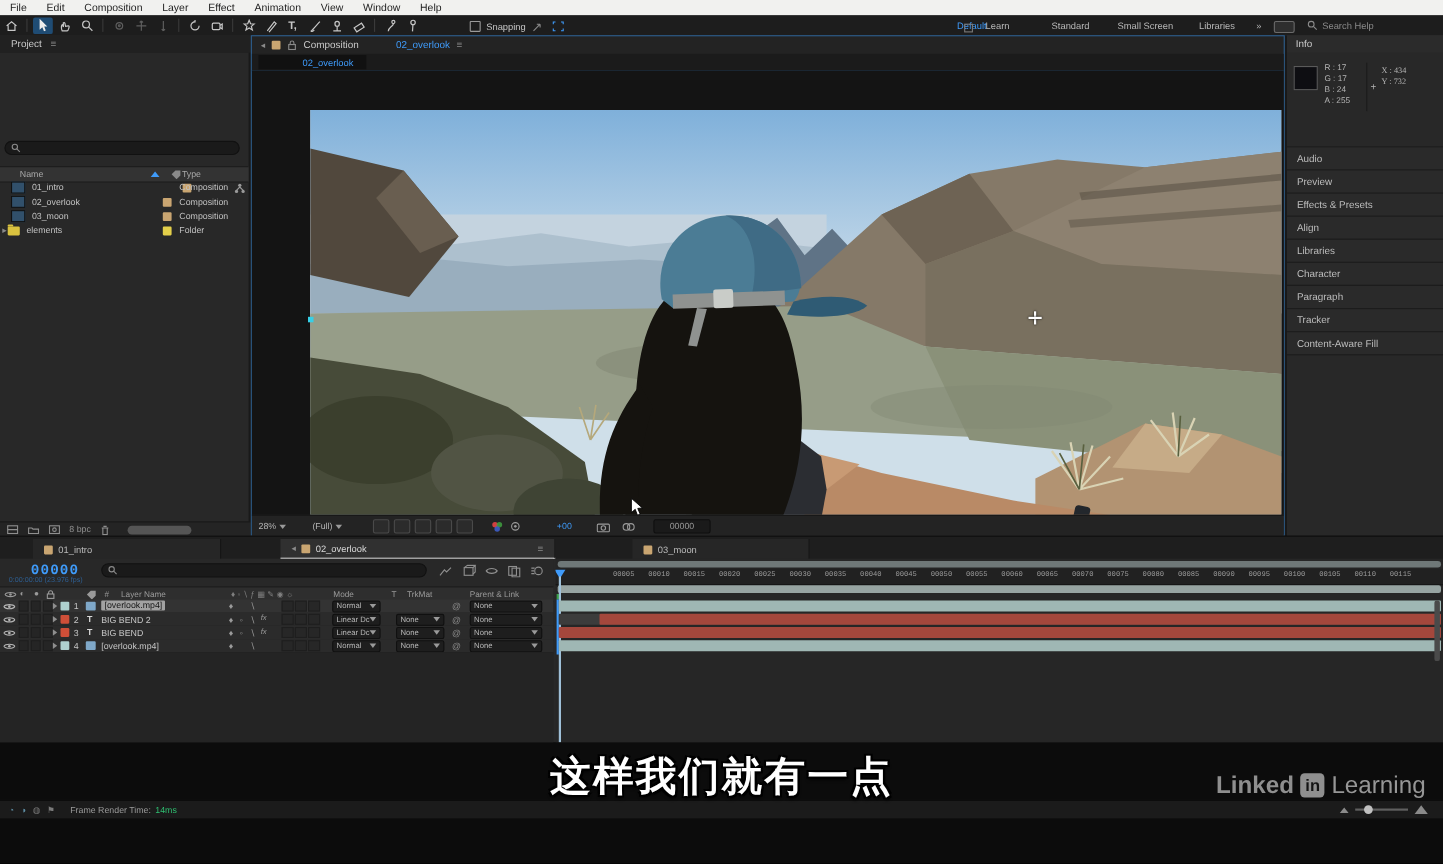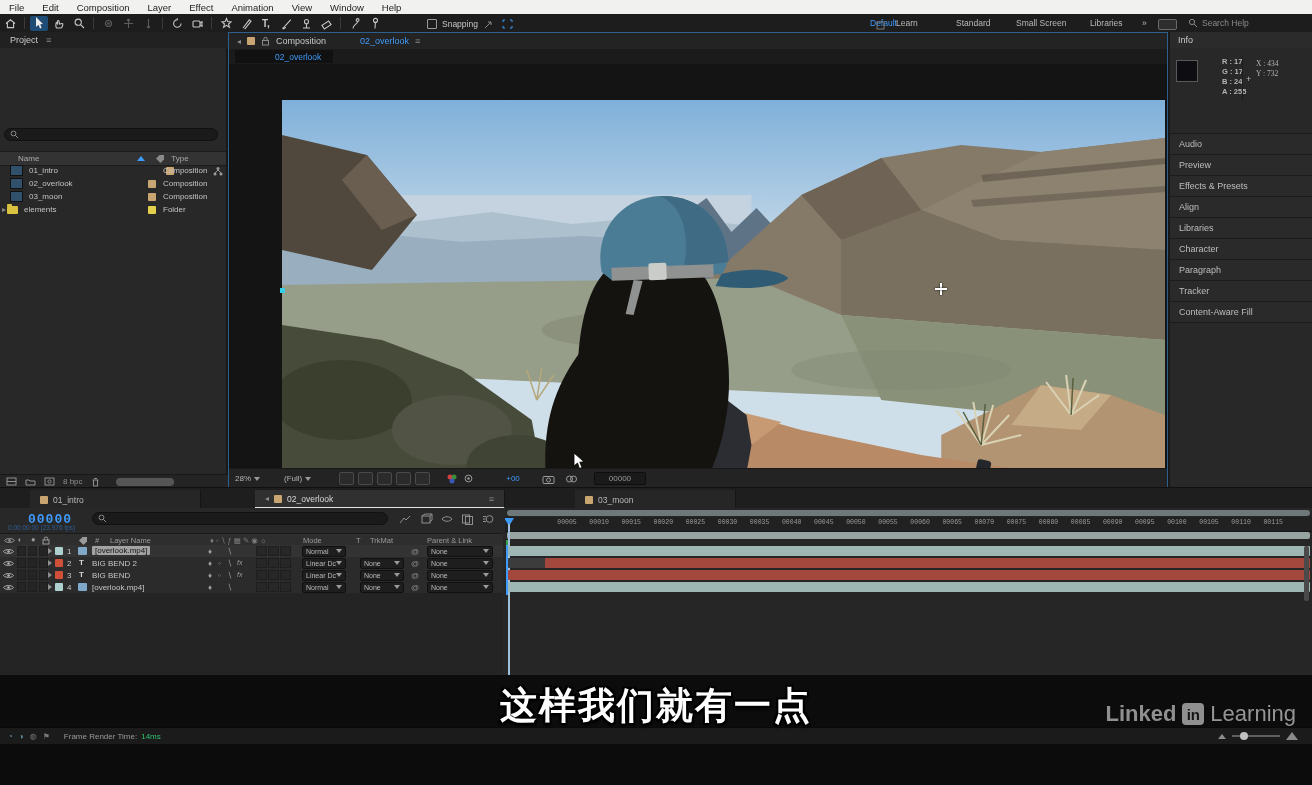--- a/index.html
+++ b/index.html
@@ -228,21 +228,21 @@
             <circle cx="3.5" cy="3.5" r="2.4" stroke="#8a8a8a" fill="none"></circle>
             <path d="M5.3,5.3 L8,8" stroke="#8a8a8a"></path>
           </svg>
       </div>
       <div class="abs proj-cols" style="left:0;top:119px;width:226px;height:13px;display:flex;align-items:center;">
         <span style="margin-left:18px;">Name</span>
         <span style="margin-left:98px;width:0;height:0;border-left:4px solid transparent;border-right:4px solid transparent;border-bottom:5px solid #3f9bfa;"></span>
         <svg width="10" height="9" style="margin-left:10px;">
             <path d="M1,4.5 L4.5,1 H9 V5.5 L5.5,9 Z" fill="#8a8a8a"></path>
           </svg>
-        <span style="margin-left:6px;text-align:right;">Type</span>
+        <span style="text-align:right;">Type</span>
       </div>
 
       <div class="abs prow" style="left:0;top:132px;width:226px;">
         <span class="thumb" style="margin-left:10px;"></span>
         <span style="margin-left:6px;">01_intro</span>
         <span class="sw" style="margin-left:auto;margin-right:52px;background:#c9a571;"></span>
         <span class="abs" style="left:163px;">Composition</span>
         <svg class="abs" style="left:213px;top:2px;" width="10" height="10">
             <circle cx="5" cy="2.5" r="1.5" fill="#9a9a9a"></circle>
             <circle cx="2" cy="8" r="1.5" fill="#9a9a9a"></circle>
@@ -413,21 +413,21 @@
         <span style="background:#1a1a1a;border:1px solid #0e0e0e;border-radius:2px;padding:1px 14px;color:#9a9a9a;">00000</span>
       </div>
     </div>
 
     <div class="abs panel" style="left:1170px;top:0;width:142px;height:455px;">
       <div class="abs" style="left:0;top:0;width:142px;height:16px;background:#2b2b2b;display:flex;align-items:center;justify-content:space-between;padding:0 8px;">
         <span class="phead">Info</span>
 
       </div>
       <div class="abs" style="left:6px;top:28px;width:20px;height:20px;background:#0e0e12;border:1px solid #5a5a5a;"></div>
-      <div class="abs" style="left:52px;top:25px;font-weight:bold;">
+      <div class="abs" style="left:34px;top:25px;">
         <div class="ival"><span>R :</span> <span>17</span></div>
         <div class="ival"><span>G :</span> <span>17</span></div>
         <div class="ival"><span>B :</span> <span>24</span></div>
         <div class="ival"><span>A :</span> <span>255</span></div>
       </div>
       <span class="abs" style="left:72px;top:25px;width:1px;height:44px;background:#1c1c1c;"></span>
       <span class="abs" style="left:76px;top:42px;color:#b5b5b5;font-size:9px;">+</span>
       <div class="abs" style="left:86px;top:27px;font-family:Liberation Serif, serif;">
         <div class="ival"><span>X :</span> <span>434</span></div>
         <div class="ival"><span>Y :</span> <span>732</span></div>

